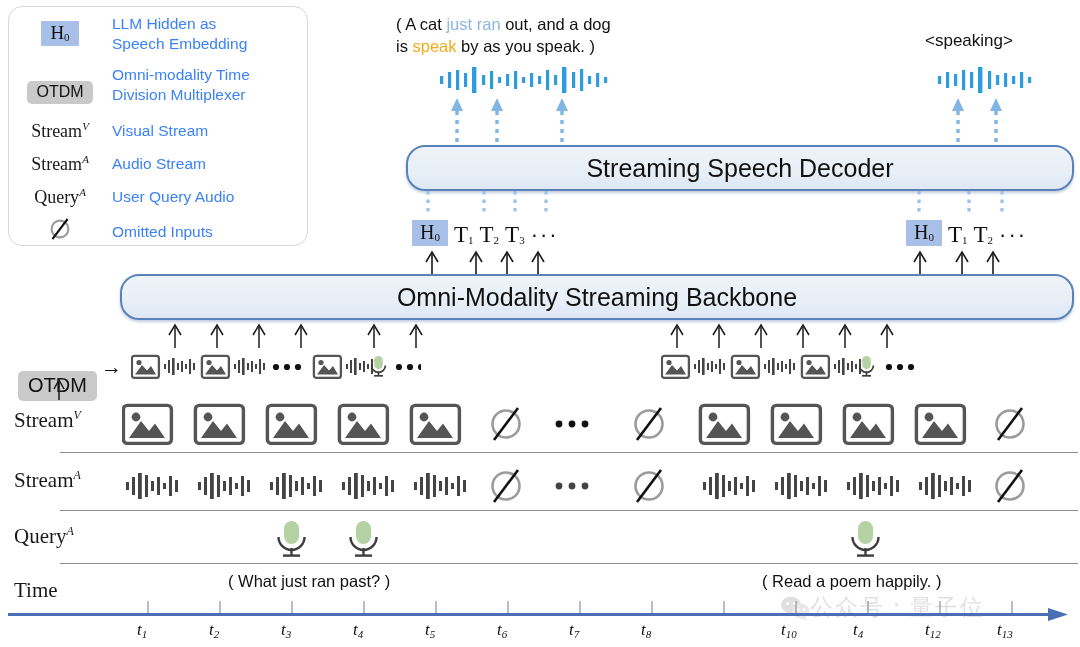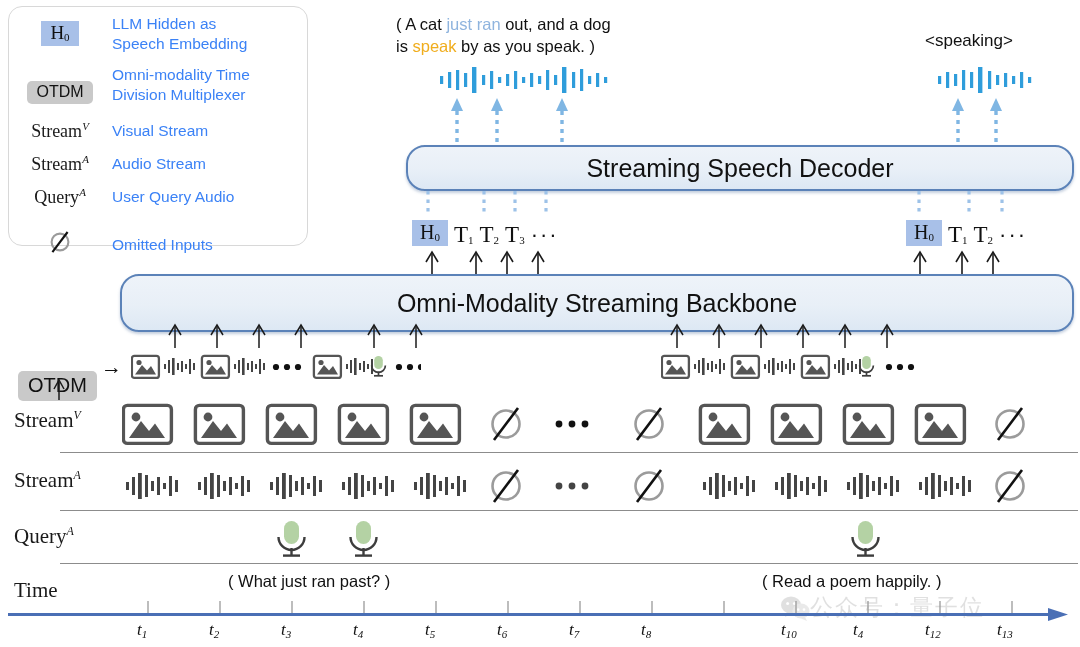--- a/index.html
+++ b/index.html
@@ -100,21 +100,21 @@
   <div class="abs legend-row" style="left:8px; top:153px; width:300px;">
     <div class="legend-sym mathser">Stream<sup>A</sup></div>
     <div class="legend-txt">Audio Stream</div>
   </div>
 
   <div class="abs legend-row" style="left:8px; top:186px; width:300px;">
     <div class="legend-sym mathser">Query<sup>A</sup></div>
     <div class="legend-txt">User Query Audio</div>
   </div>
 
-  <div class="abs legend-row" style="left:8px; top:216px; width:300px;margin-top:13px;">
+  <div class="abs legend-row" style="left:8px; top:216px; width:300px;">
     <div class="legend-sym">
       <svg width="26" height="26" viewBox="0 0 26 26">
         <circle cx="13" cy="13" r="8.4" fill="none" stroke="#9b9b9b" stroke-width="2.1"></circle>
         <line x1="5.4" y1="23.2" x2="20.6" y2="3.0" stroke="#111" stroke-width="2.1"></line>
       </svg>
     </div>
     <div class="legend-txt">Omitted Inputs</div>
   </div>
 
   <div class="abs cap" style="left:396px; top:14px;">
@@ -243,21 +243,21 @@
       <line x1="62" y1="30" x2="62" y2="8"></line>
       <line x1="93" y1="30" x2="93" y2="8"></line>
     </g>
     <g stroke="#1a1a1a" stroke-width="1.6" fill="none">
       <polyline points="14,16 20,6 26,16"></polyline>
       <polyline points="56,16 62,6 68,16"></polyline>
       <polyline points="87,16 93,6 99,16"></polyline>
     </g>
   </svg>
 
-  <div class="abs procbox" style="left:120px; top:274px; width:954px; height:58px;">
+  <div class="abs procbox" style="left:120px; top:274px; width:954px; height:46px;">
     <span>Omni-Modality Streaming Backbone</span>
   </div>
 
   <svg class="abs" style="left:160px; top:322px;" width="780" height="26">
     <g stroke="#1a1a1a" stroke-width="1.5" fill="none">
       <line x1="15" y1="26" x2="15" y2="5"></line>
         <polyline points="9,13 15,3 21,13"></polyline>
       <line x1="57" y1="26" x2="57" y2="5"></line>
         <polyline points="51,13 57,3 63,13"></polyline>
       <line x1="99" y1="26" x2="99" y2="5"></line>

